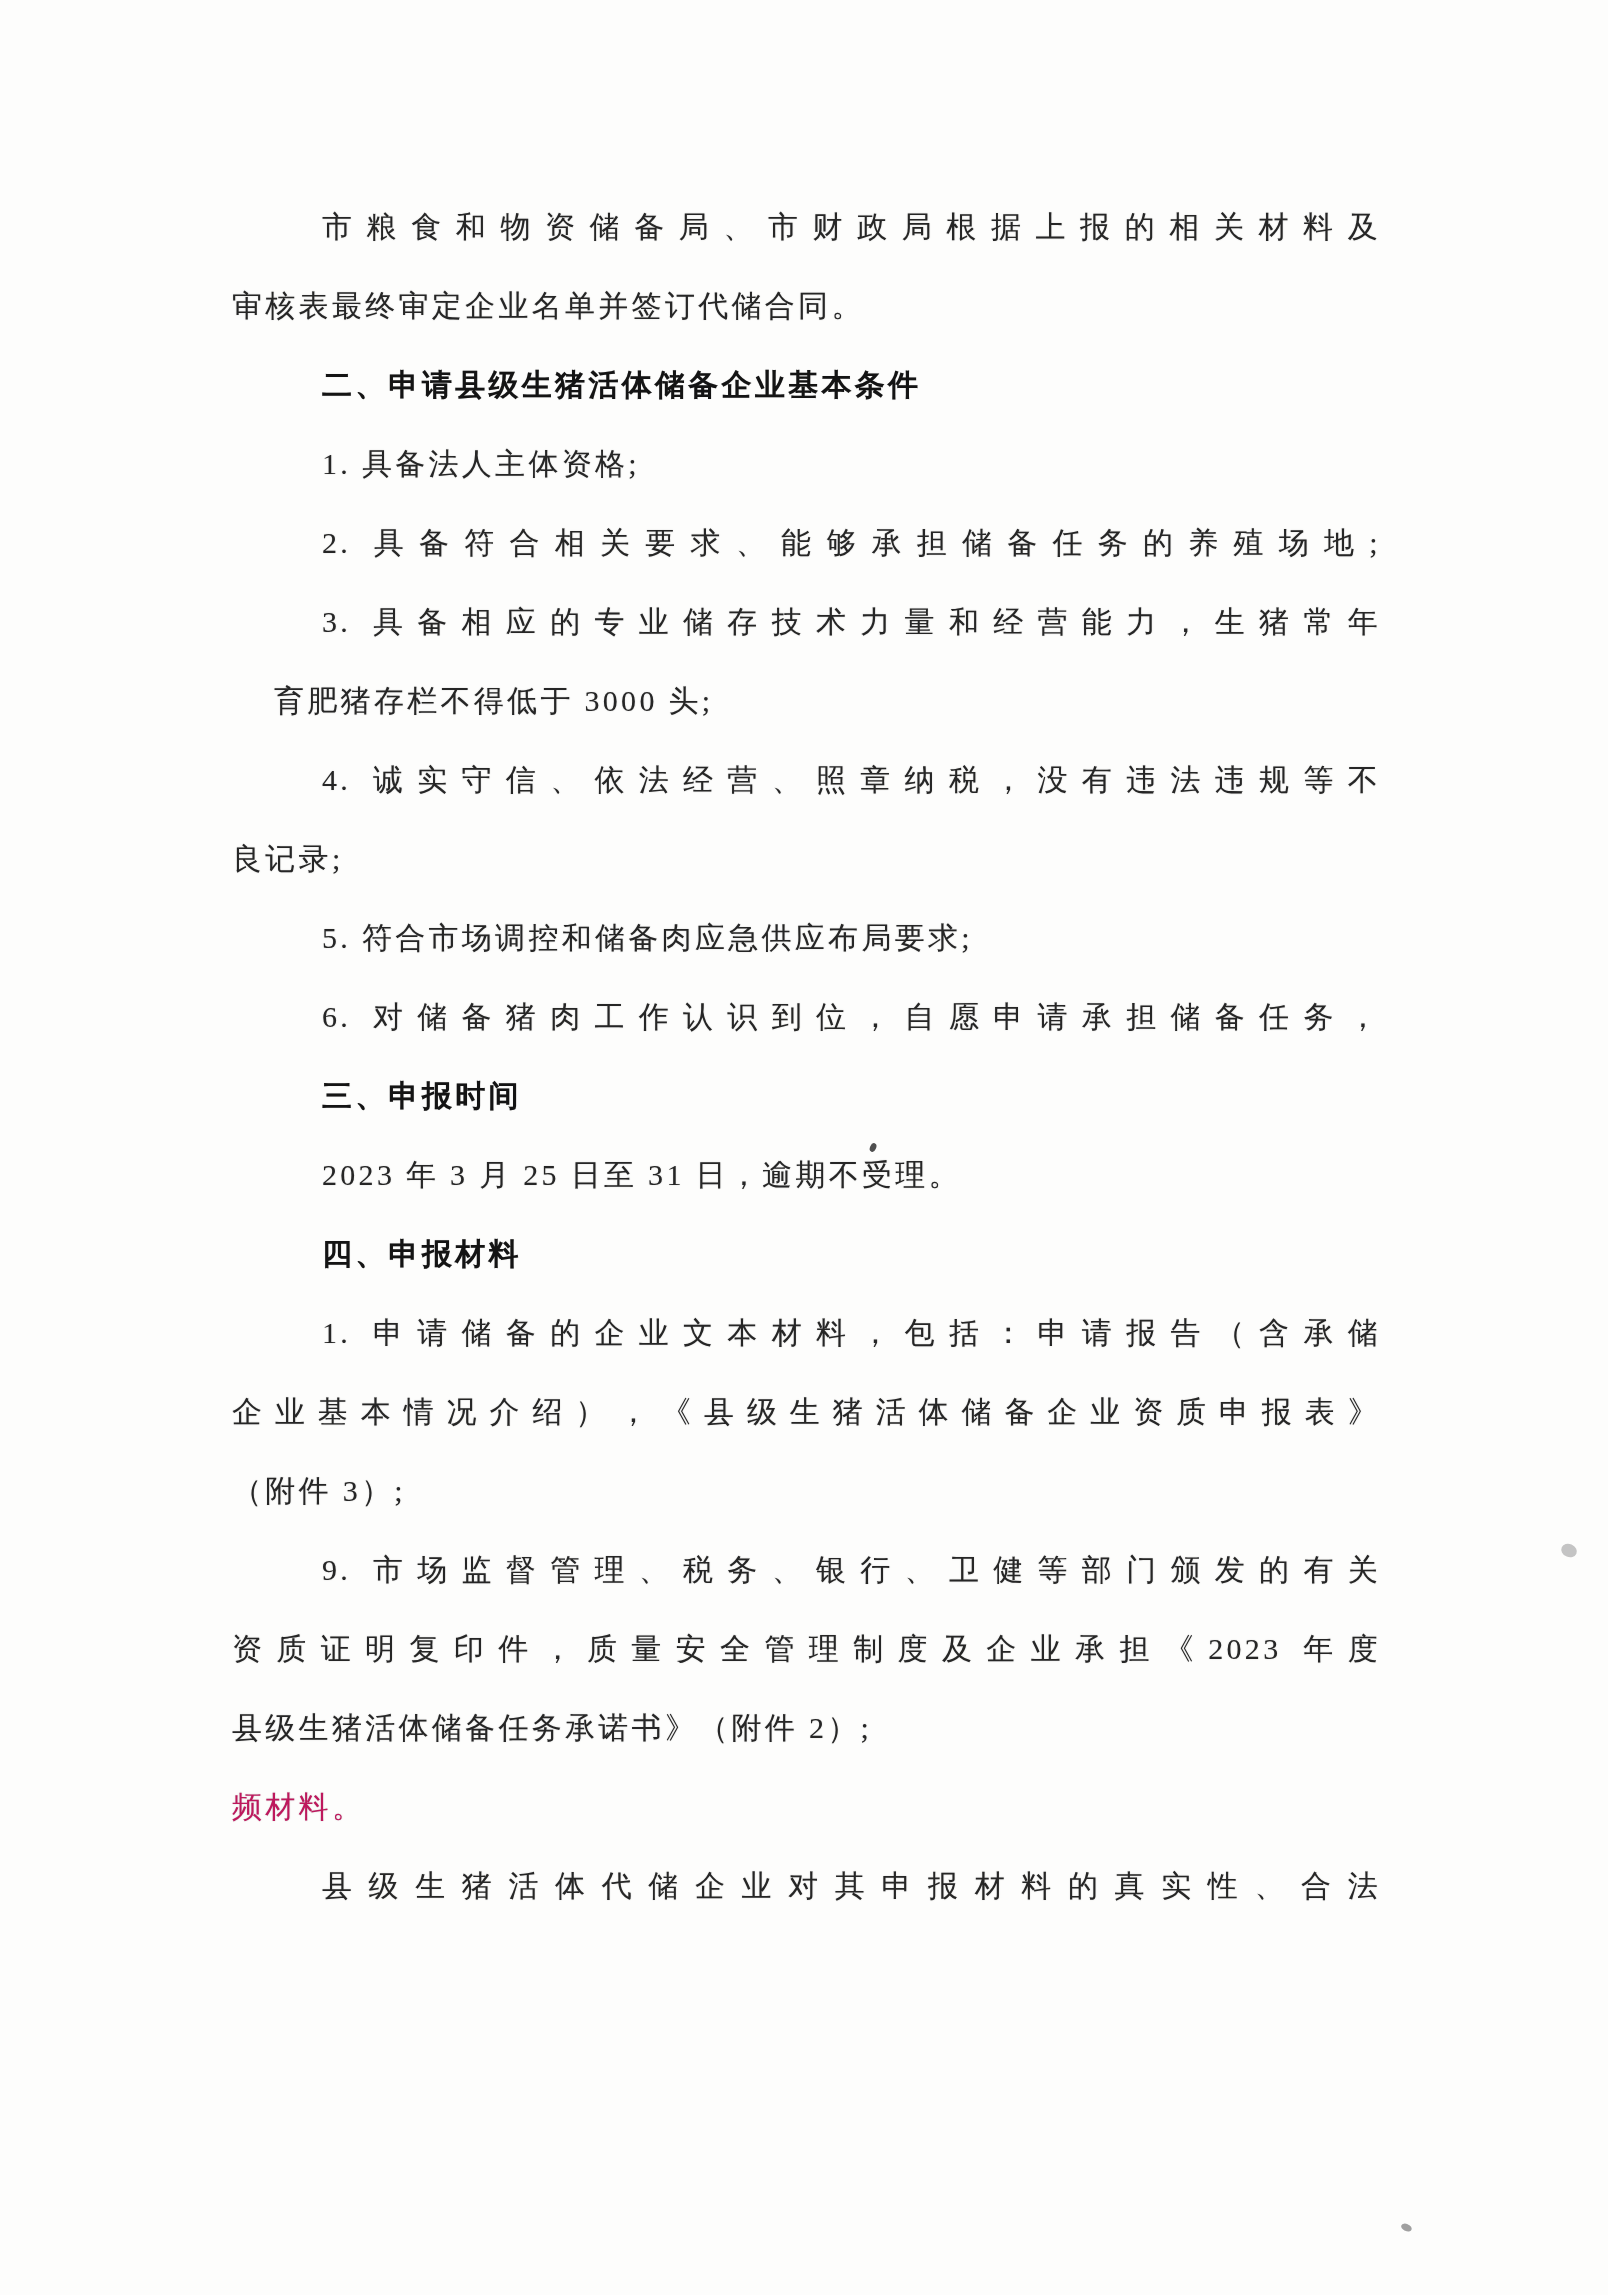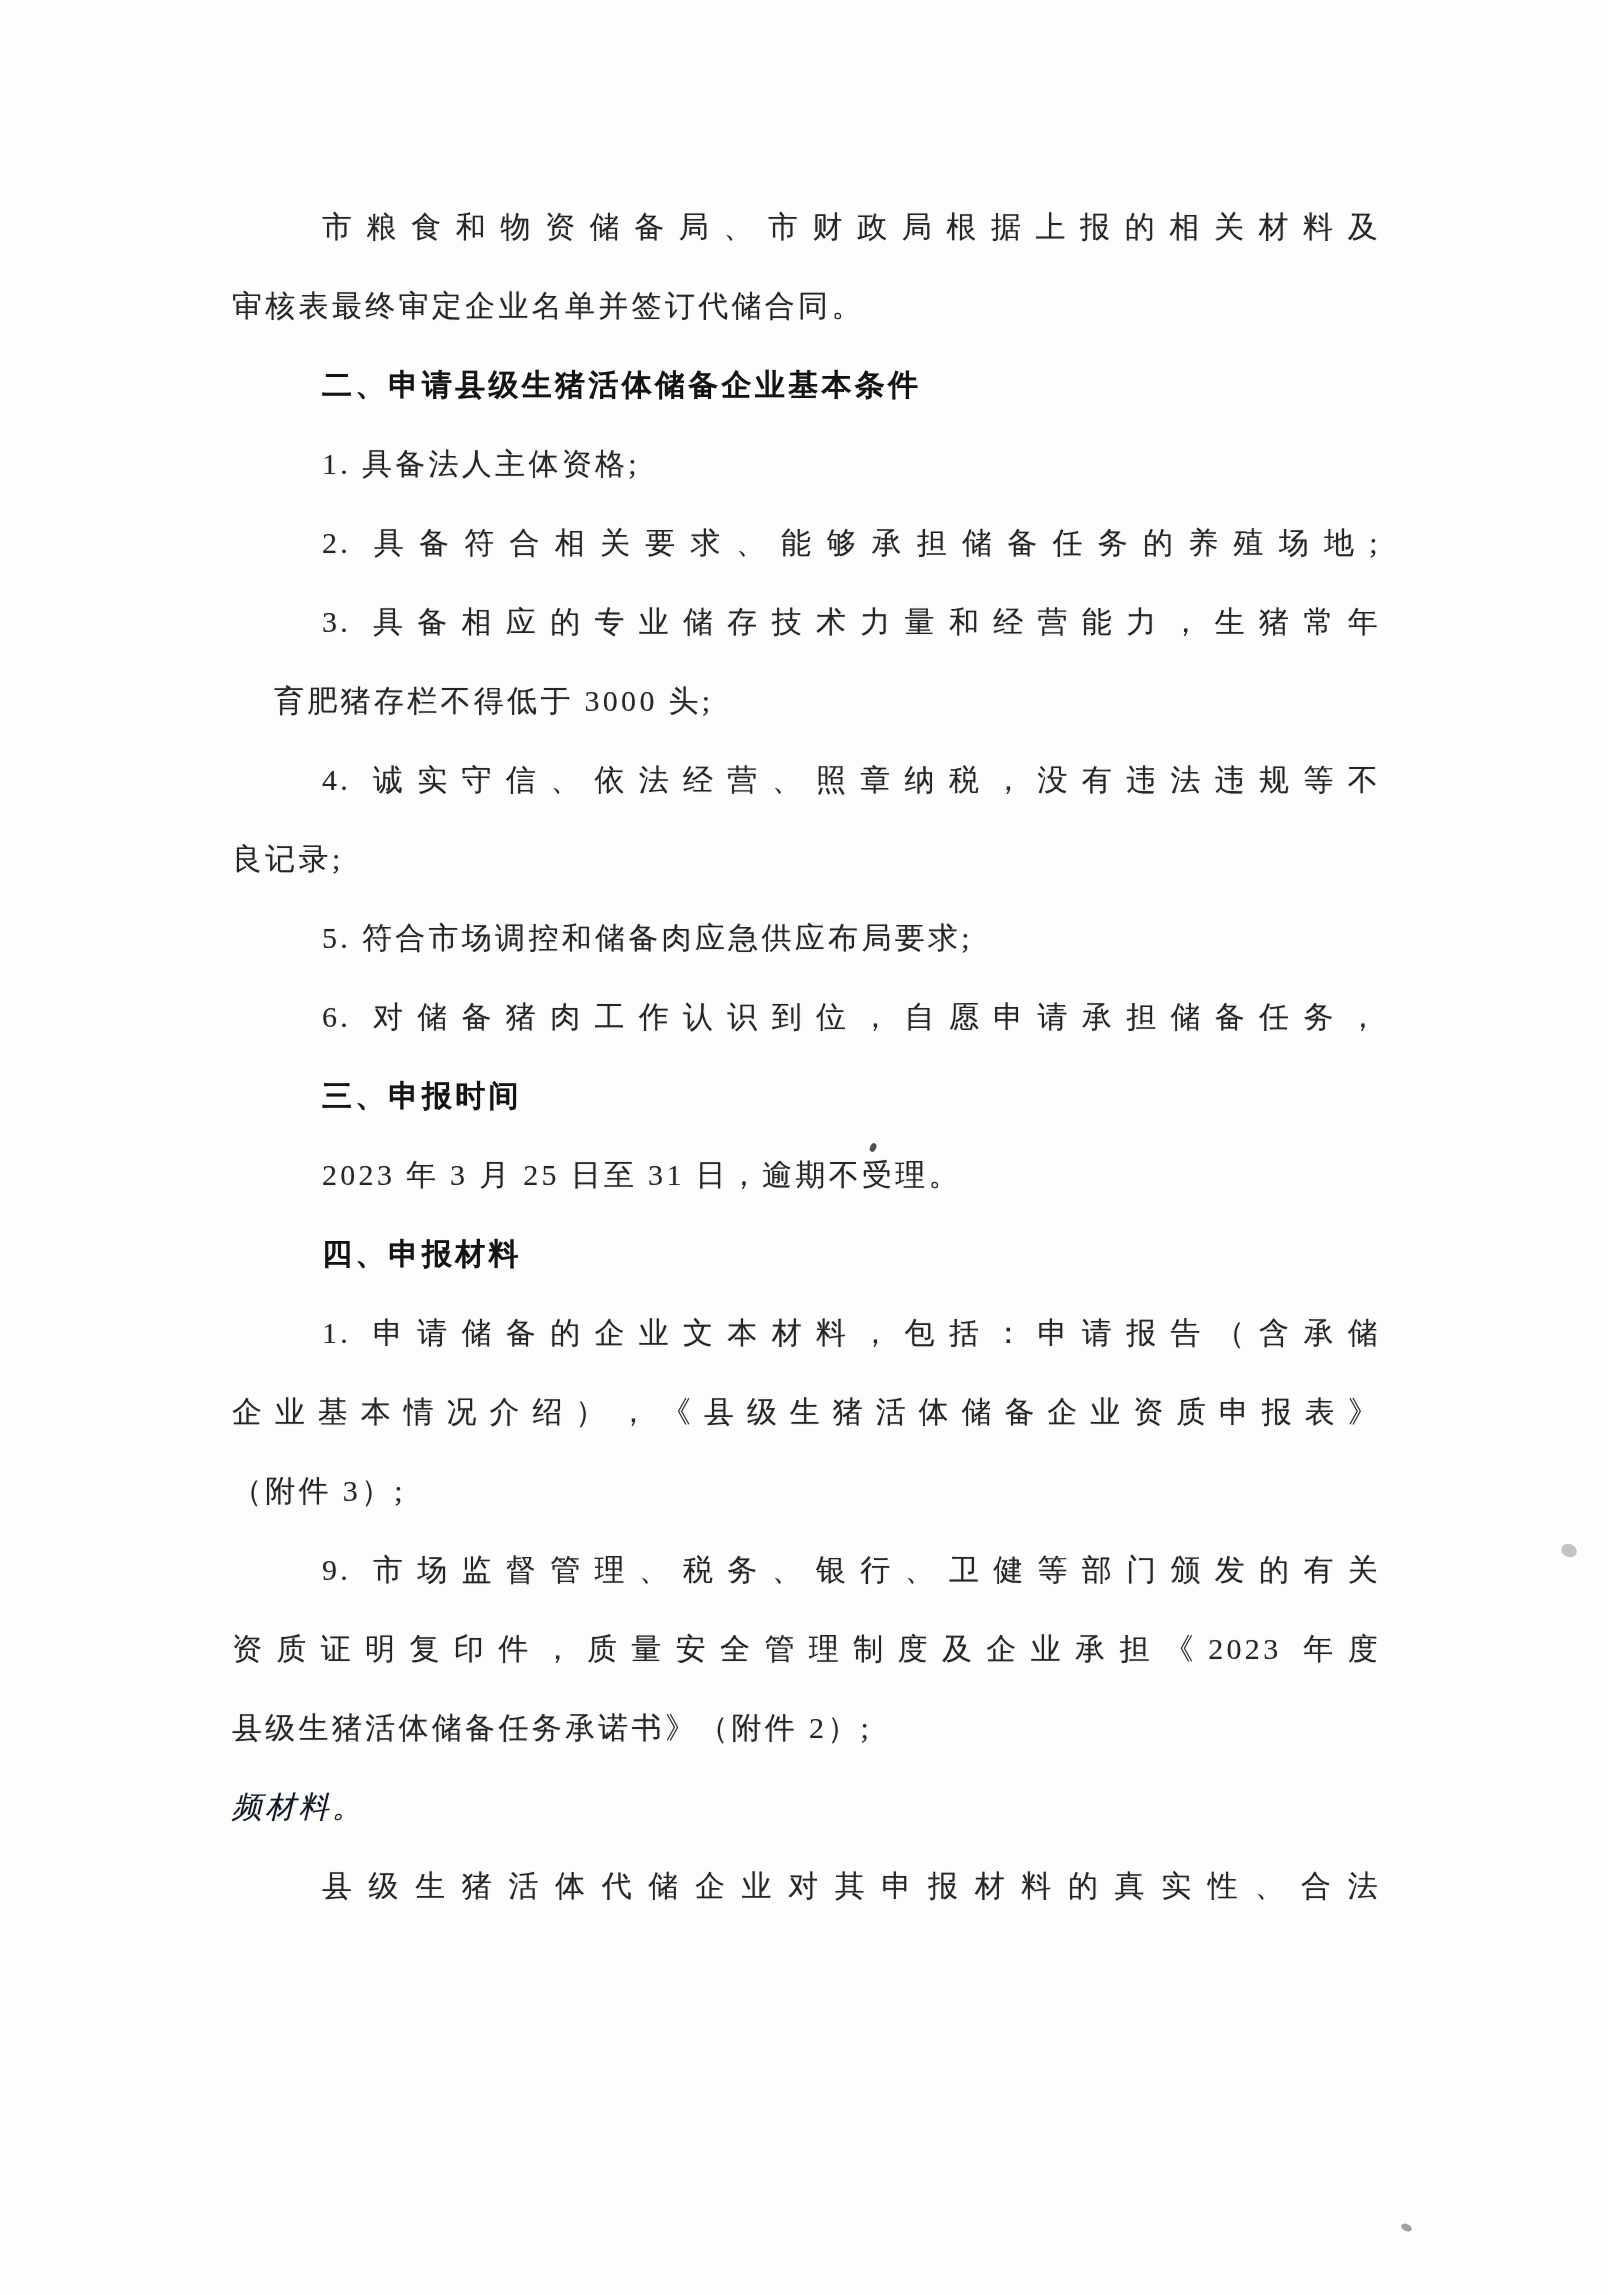--- a/index.html
+++ b/index.html
@@ -71,20 +71,20 @@
       <div class="line indent fill" style="color: rgb(38, 38, 38);">6. 对储备猪肉工作认识到位，自愿申请承担储备任务，</div>
       <div class="line indent heading" style="color: rgb(20, 20, 20);">三、申报时间</div>
       <div class="line indent" style="color: rgb(38, 38, 38);">2023 年 3 月 25 日至 31 日，逾期不受理。</div>
       <div class="line indent heading" style="color: rgb(20, 20, 20);">四、申报材料</div>
       <div class="line indent fill" style="color: rgb(38, 38, 38);">1. 申请储备的企业文本材料，包括：申请报告（含承储</div>
       <div class="line fill" style="color: rgb(38, 38, 38);">企业基本情况介绍），《县级生猪活体储备企业资质申报表》</div>
       <div class="line" style="color: rgb(38, 38, 38);">（附件 3）;</div>
       <div class="line indent fill" style="color: rgb(38, 38, 38);">9. 市场监督管理、税务、银行、卫健等部门颁发的有关</div>
       <div class="line fill" style="color: rgb(38, 38, 38);">资质证明复印件，质量安全管理制度及企业承担《2023 年度</div>
       <div class="line" style="color: rgb(38, 38, 38);">县级生猪活体储备任务承诺书》（附件 2）;</div>
-      <div class="line" style="color: #0f172a; font-style: italic;">频材料。</div>
+      <div class="line" style="color: #be185d;">频材料。</div>
       <div class="line indent fill" style="color: rgb(38, 38, 38);">县级生猪活体代储企业对其申报材料的真实性、合法</div>
     </div>
 <span class="speck" style="left: 870px; top: 1143px; width: 6px; height: 9.4px; background: rgb(79, 79, 79);"></span>
     <span class="speck" style="left: 1561px; top: 1544px; width: 16px; height: 13.4px; background: rgb(196, 196, 196);"></span>
     <span class="speck" style="left: 1401px; top: 2224px; width: 10.7px; height: 6.7px; background: rgb(160, 160, 160);"></span>
   </div>
 
 
 </body></html>

